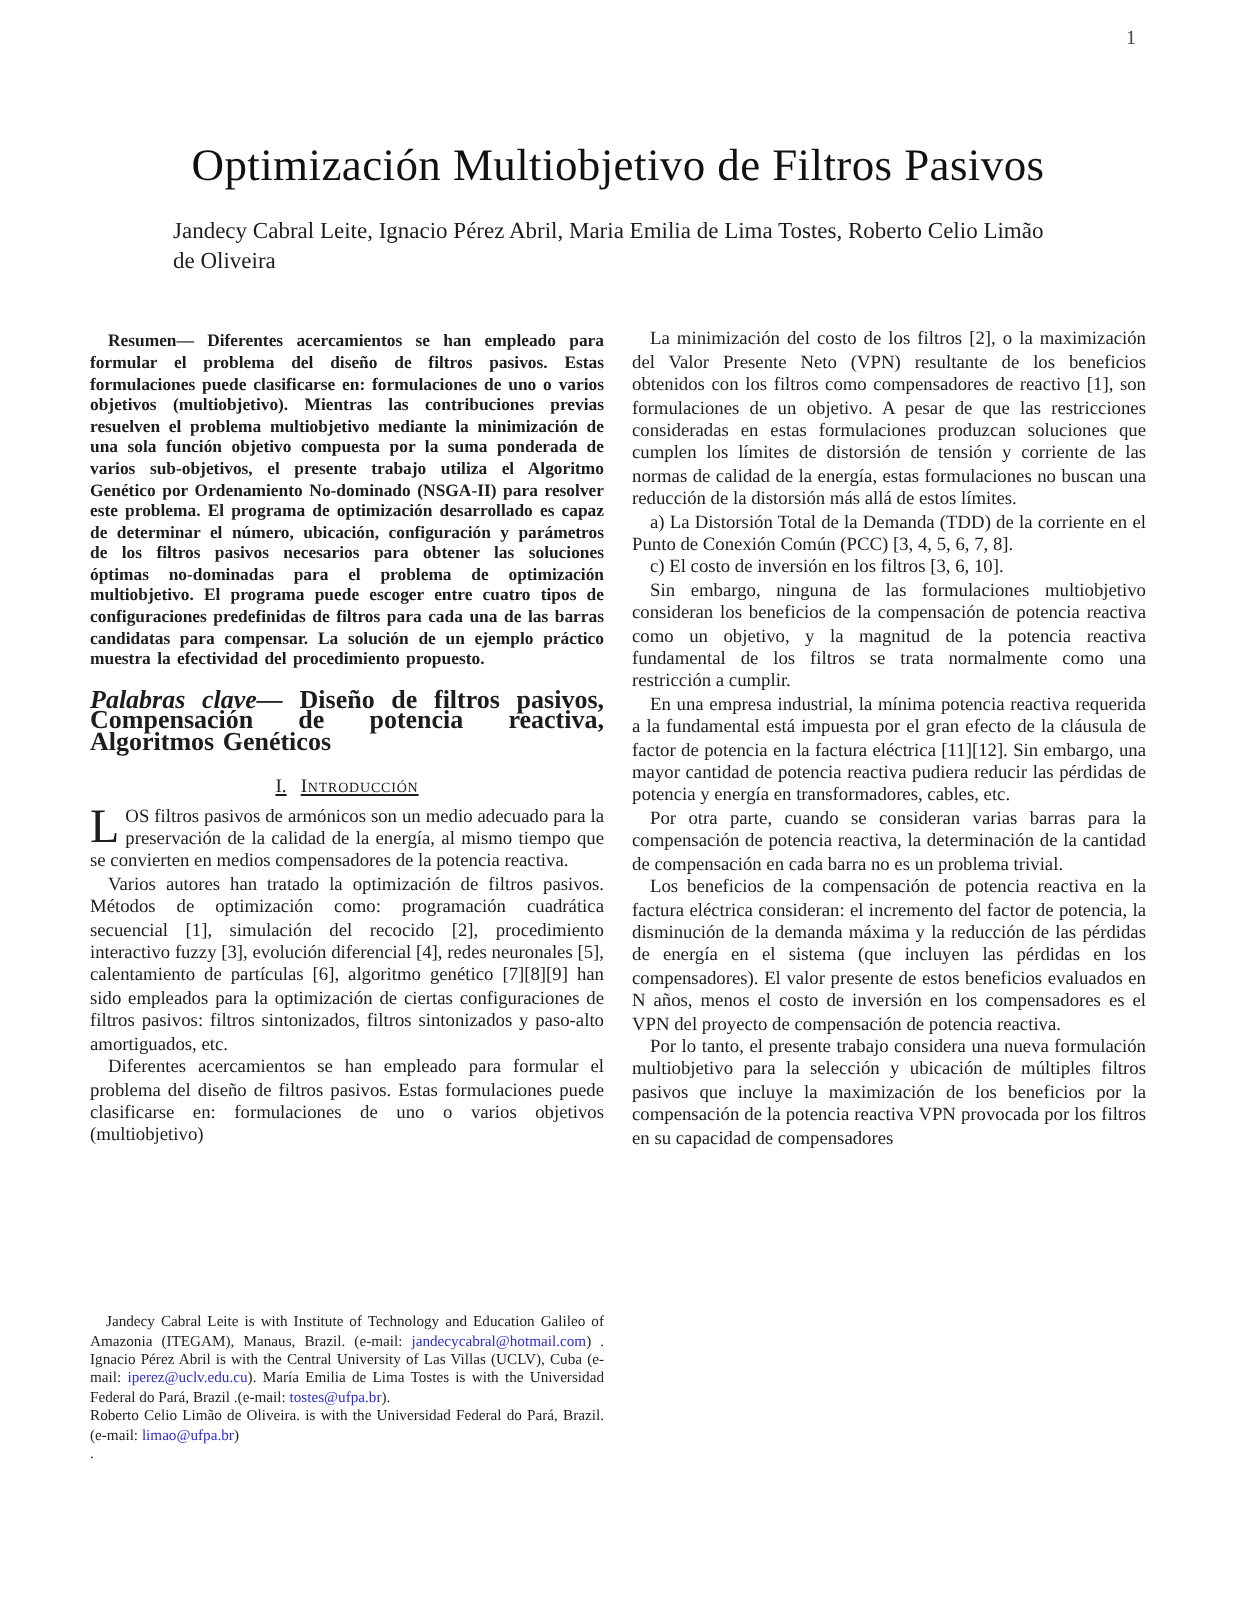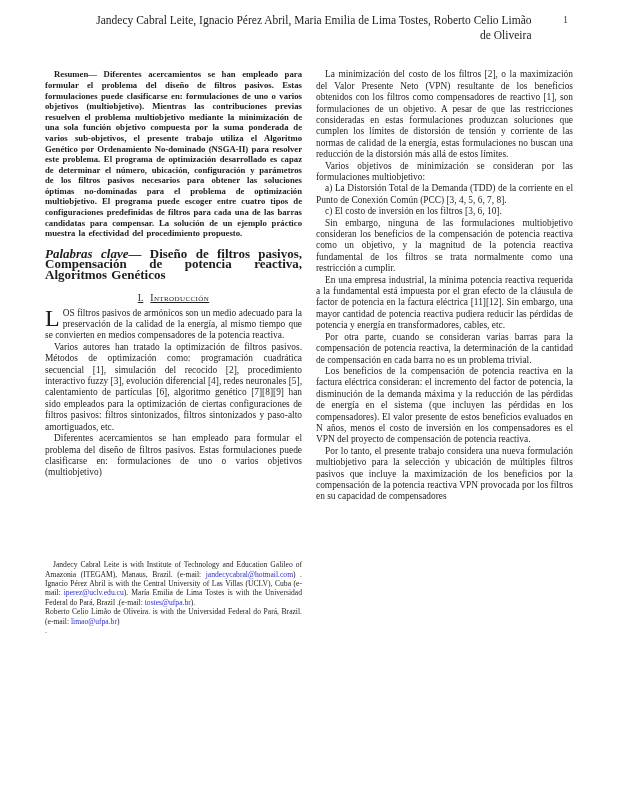--- a/index.html
+++ b/index.html
@@ -9,21 +9,21 @@
     background:#ffffff; position:relative;
     font-family:"Liberation Serif", serif; color:#1d1d1d;
     overflow:hidden;
   }
   .page-number { position:absolute; top:14px; right:50px; font-size:10px; color:#444; }
   .title {
     font-weight:400; font-size:22.5px; text-align:center;
     margin:70px 0 0 0; letter-spacing:0.2px; color:#111;
   }
   .authors {
-    font-size:11.5px; text-align:right; margin:13px auto 0 auto;
+    font-size:11.5px; text-align:left; margin:13px auto 0 auto;
     max-width:445px; line-height:1.32;
   }
   .columns { display:flex; gap:14px; margin-top:26px; height:610px; }
   .col { flex:1; min-width:0; text-align:justify; }
   .col-left { display:flex; flex-direction:column; }
   p { margin:0; }
   .abstract { font-weight:700; font-size:8.7px; line-height:10.6px; text-indent:9px; word-spacing:1px; }
   .abs-label { font-weight:700; }
   .keywords { margin-top:10px; font-weight:700; font-size:13px; line-height:10.6px; word-spacing:1px; }
   .kw-label { font-style:italic; }
@@ -41,20 +41,21 @@
   .fn-indent { text-indent:8px; }
   .email-link { color:var(--link-color,#2b2bcc); cursor:pointer; }
   .copyright { text-align:center; font-size:9px; margin-top:4px; }
 </style>
 </head>
 <body>
 
 <div class="page">
   <div class="page-number">1</div>
 
+  <h1 class="title">Optimización Multiobjetivo de Filtros Pasivos</h1>
   <div class="authors">Jandecy Cabral Leite, Ignacio Pérez Abril, Maria Emilia de Lima Tostes, Roberto Celio Limão de Oliveira</div>
 
   <div class="columns">
 
     <div class="col col-left">
       <p class="abstract"><span class="abs-label">Resumen—</span><span> Diferentes acercamientos se han empleado para formular el problema del diseño de filtros pasivos. Estas formulaciones puede clasificarse en: formulaciones de uno o varios objetivos (multiobjetivo). Mientras las contribuciones previas resuelven el problema multiobjetivo mediante la minimización de una sola función objetivo compuesta por la suma ponderada de varios sub-objetivos, el presente trabajo utiliza el Algoritmo Genético por Ordenamiento No-dominado (NSGA-II) para resolver este problema. El programa de optimización desarrollado es capaz de determinar el número, ubicación, configuración y parámetros de los filtros pasivos necesarios para obtener las soluciones óptimas no-dominadas para el problema de optimización multiobjetivo. El programa puede escoger entre cuatro tipos de configuraciones predefinidas de filtros para cada una de las barras candidatas para compensar. La solución de un ejemplo práctico muestra la efectividad del procedimiento propuesto.</span></p>
 
       <p class="keywords"><span class="kw-label">Palabras clave—</span><span> Diseño de filtros pasivos, Compensación de potencia reactiva, Algoritmos Genéticos</span></p>
 
       <h2 class="section-heading"><span class="section-number">I.</span><span class="sc">Introducción</span></h2>
@@ -65,21 +66,20 @@
 
       <div class="footnote-block">
         <p class="footnote fn-indent">Jandecy Cabral Leite is with Institute of Technology and Education Galileo of Amazonia (ITEGAM), Manaus, Brazil. (e-mail: <a class="email-link">jandecycabral@hotmail.com</a>) . Ignacio Pérez Abril is with the Central University of Las Villas (UCLV), Cuba (e-mail: <a class="email-link">iperez@uclv.edu.cu</a>). María Emilia de Lima Tostes is with the Universidad Federal do Pará, Brazil .(e-mail: <a class="email-link">tostes@ufpa.br</a>).</p>
         <p class="footnote">Roberto Celio Limão de Oliveira. is with the Universidad Federal do Pará, Brazil.(e-mail: <a class="email-link">limao@ufpa.br</a>)</p>
         <p class="footnote">.</p>
       </div>
     </div>
 
     <div class="col col-right">
       <p class="body-p indent">La minimización del costo de los filtros [2], o la maximización del Valor Presente Neto (VPN) resultante de los beneficios obtenidos con los filtros como compensadores de reactivo [1], son formulaciones de un objetivo. A pesar de que las restricciones consideradas en estas formulaciones produzcan soluciones que cumplen los límites de distorsión de tensión y corriente de las normas de calidad de la energía, estas formulaciones no buscan una reducción de la distorsión más allá de estos límites.</p>
-      <p class="body-p indent">Varios objetivos de minimización se consideran por las formulaciones multiobjetivo:</p>
       <p class="body-p indent">a) La Distorsión Total de la Demanda (TDD) de la corriente en el Punto de Conexión Común (PCC) [3, 4, 5, 6, 7, 8].</p>
       <p class="body-p indent">c) El costo de inversión en los filtros [3, 6, 10].</p>
       <p class="body-p indent">Sin embargo, ninguna de las formulaciones multiobjetivo consideran los beneficios de la compensación de potencia reactiva como un objetivo, y la magnitud de la potencia reactiva fundamental de los filtros se trata normalmente como una restricción a cumplir.</p>
       <p class="body-p indent">En una empresa industrial, la mínima potencia reactiva requerida a la fundamental está impuesta por el gran efecto de la cláusula de factor de potencia en la factura eléctrica [11][12]. Sin embargo, una mayor cantidad de potencia reactiva pudiera reducir las pérdidas de potencia y energía en transformadores, cables, etc.</p>
       <p class="body-p indent">Por otra parte, cuando se consideran varias barras para la compensación de potencia reactiva, la determinación de la cantidad de compensación en cada barra no es un problema trivial.</p>
       <p class="body-p indent">Los beneficios de la compensación de potencia reactiva en la factura eléctrica consideran: el incremento del factor de potencia, la disminución de la demanda máxima y la reducción de las pérdidas de energía en el sistema (que incluyen las pérdidas en los compensadores). El valor presente de estos beneficios evaluados en N años, menos el costo de inversión en los compensadores es el VPN del proyecto de compensación de potencia reactiva.</p>
       <p class="body-p indent">Por lo tanto, el presente trabajo considera una nueva formulación multiobjetivo para la selección y ubicación de múltiples filtros pasivos que incluye la maximización de los beneficios por la compensación de la potencia reactiva VPN provocada por los filtros en su capacidad de compensadores</p>
     </div>
 
   </div>

